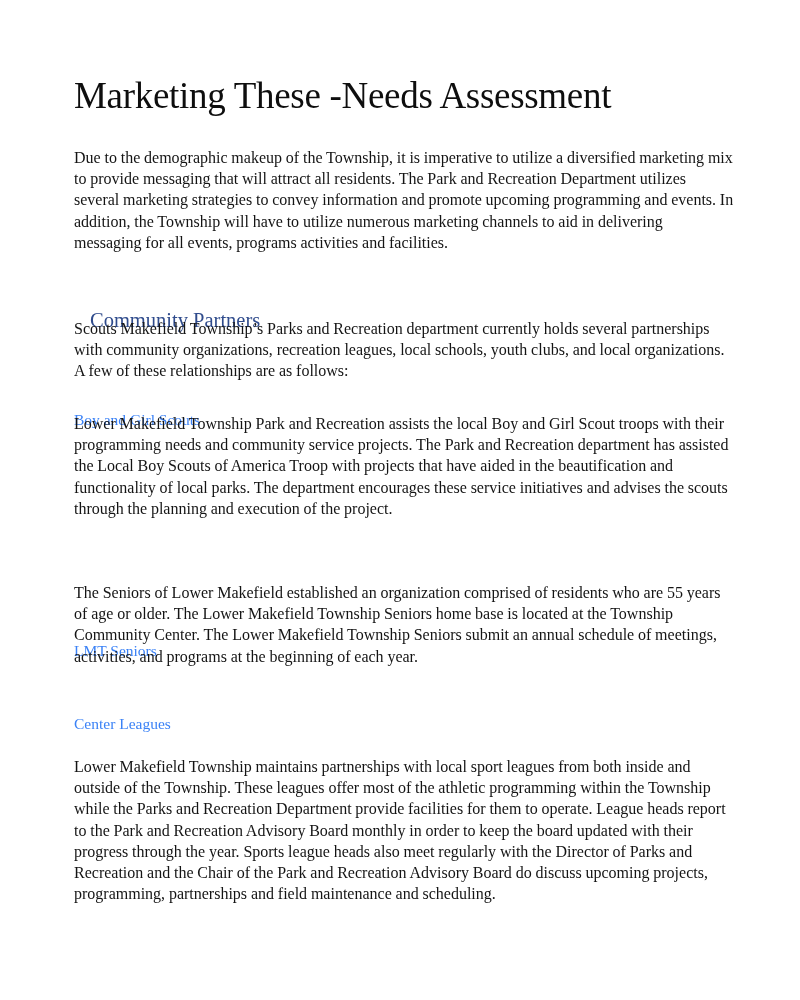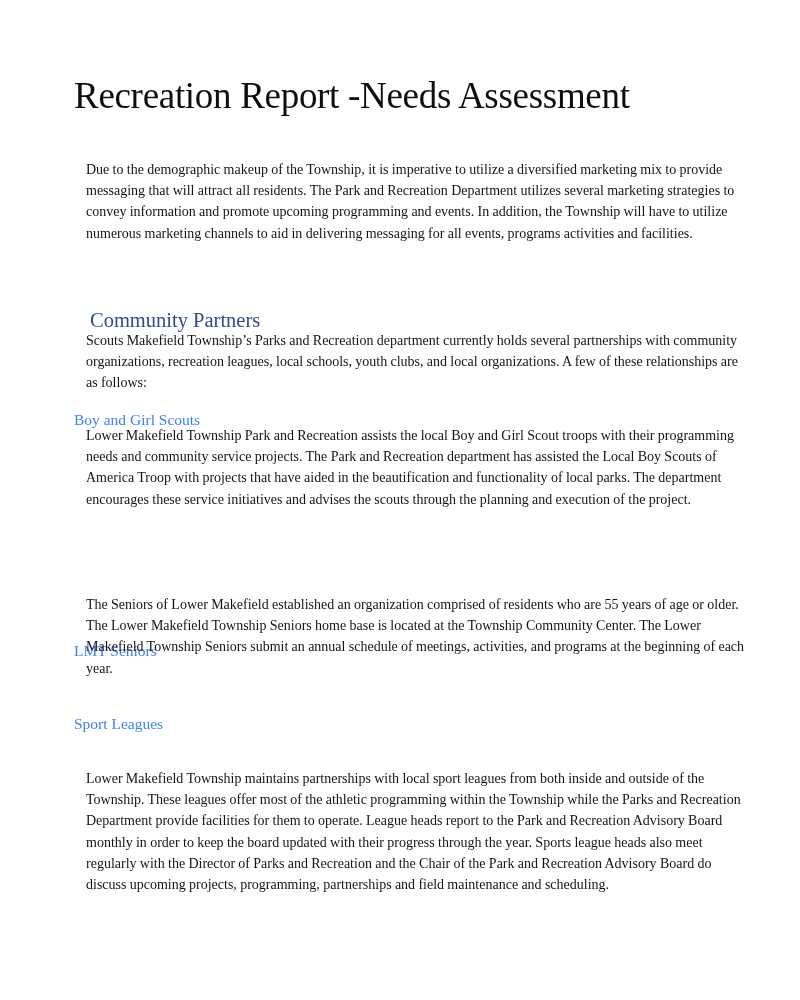--- a/index.html
+++ b/index.html
@@ -29,22 +29,22 @@
       font-weight: normal;
       font-size: 37px;
       letter-spacing: -0.3px;
       color: #0e0e0e;
       white-space: nowrap;
       line-height: 44px;
     }
     .para {
       position: absolute;
       left: 0;
-      margin: 12px;
-      font-size: 14px;
+      margin: 0;
+      font-size: 16px;
       line-height: 21.2px;
       width: 660px;
       color: #141414;
       word-spacing: -0.2px;
     }
     .h2 {
       position: absolute;
       left: 0;
       margin: 16px;
       font-weight: normal;
@@ -68,28 +68,28 @@
     #p-scouts { top: 413px; }
     #h-seniors { top: 609px; margin-top: 32px; }
     #p-seniors { top: 582px; }
     #h-sports { top: 714px; }
     #p-sports { top: 756px; font-family: Liberation Serif, serif; }
   </style>
 </head>
 <body>
 
 <div class="page">
-  <h1>Recreation Report -Needs Assessment</h1>
+  <h1>Marketing These -Needs Assessment</h1>
 
   <p class="para" id="p-intro">Due to the demographic makeup of the Township, it is imperative to utilize a diversified marketing mix to provide messaging that will attract all residents. The Park and Recreation Department utilizes several marketing strategies to convey information and promote upcoming programming and events. In addition, the Township will have to utilize numerous marketing channels to aid in delivering messaging for all events, programs activities and facilities.</p>
 
   <h2 class="h2" id="h-community">Community Partners</h2>
   <p class="para" id="p-community">Scouts Makefield Township’s Parks and Recreation department currently holds several partnerships with community organizations, recreation leagues, local schools, youth clubs, and local organizations. A few of these relationships are as follows:</p>
 
   <h3 class="h3" id="h-scouts">Boy and Girl Scouts</h3>
   <p class="para" id="p-scouts">Lower Makefield Township Park and Recreation assists the local Boy and Girl Scout troops with their programming needs and community service projects. The Park and Recreation department has assisted the Local Boy Scouts of America Troop with projects that have aided in the beautification and functionality of local parks. The department encourages these service initiatives and advises the scouts through the planning and execution of the project.</p>
 
   <h3 class="h3" id="h-seniors">LMT Seniors</h3>
   <p class="para" id="p-seniors">The Seniors of Lower Makefield established an organization comprised of residents who are 55 years of age or older. The Lower Makefield Township Seniors home base is located at the Township Community Center. The Lower Makefield Township Seniors submit an annual schedule of meetings, activities, and programs at the beginning of each year.</p>
 
-  <h3 class="h3" id="h-sports">Sport Leagues</h3>
+  <h3 class="h3" id="h-sports">Center Leagues</h3>
   <p class="para" id="p-sports">Lower Makefield Township maintains partnerships with local sport leagues from both inside and outside of the Township. These leagues offer most of the athletic programming within the Township while the Parks and Recreation Department provide facilities for them to operate. League heads report to the Park and Recreation Advisory Board monthly in order to keep the board updated with their progress through the year. Sports league heads also meet regularly with the Director of Parks and Recreation and the Chair of the Park and Recreation Advisory Board do discuss upcoming projects, programming, partnerships and field maintenance and scheduling.</p>
 </div>
 
 </body></html>

